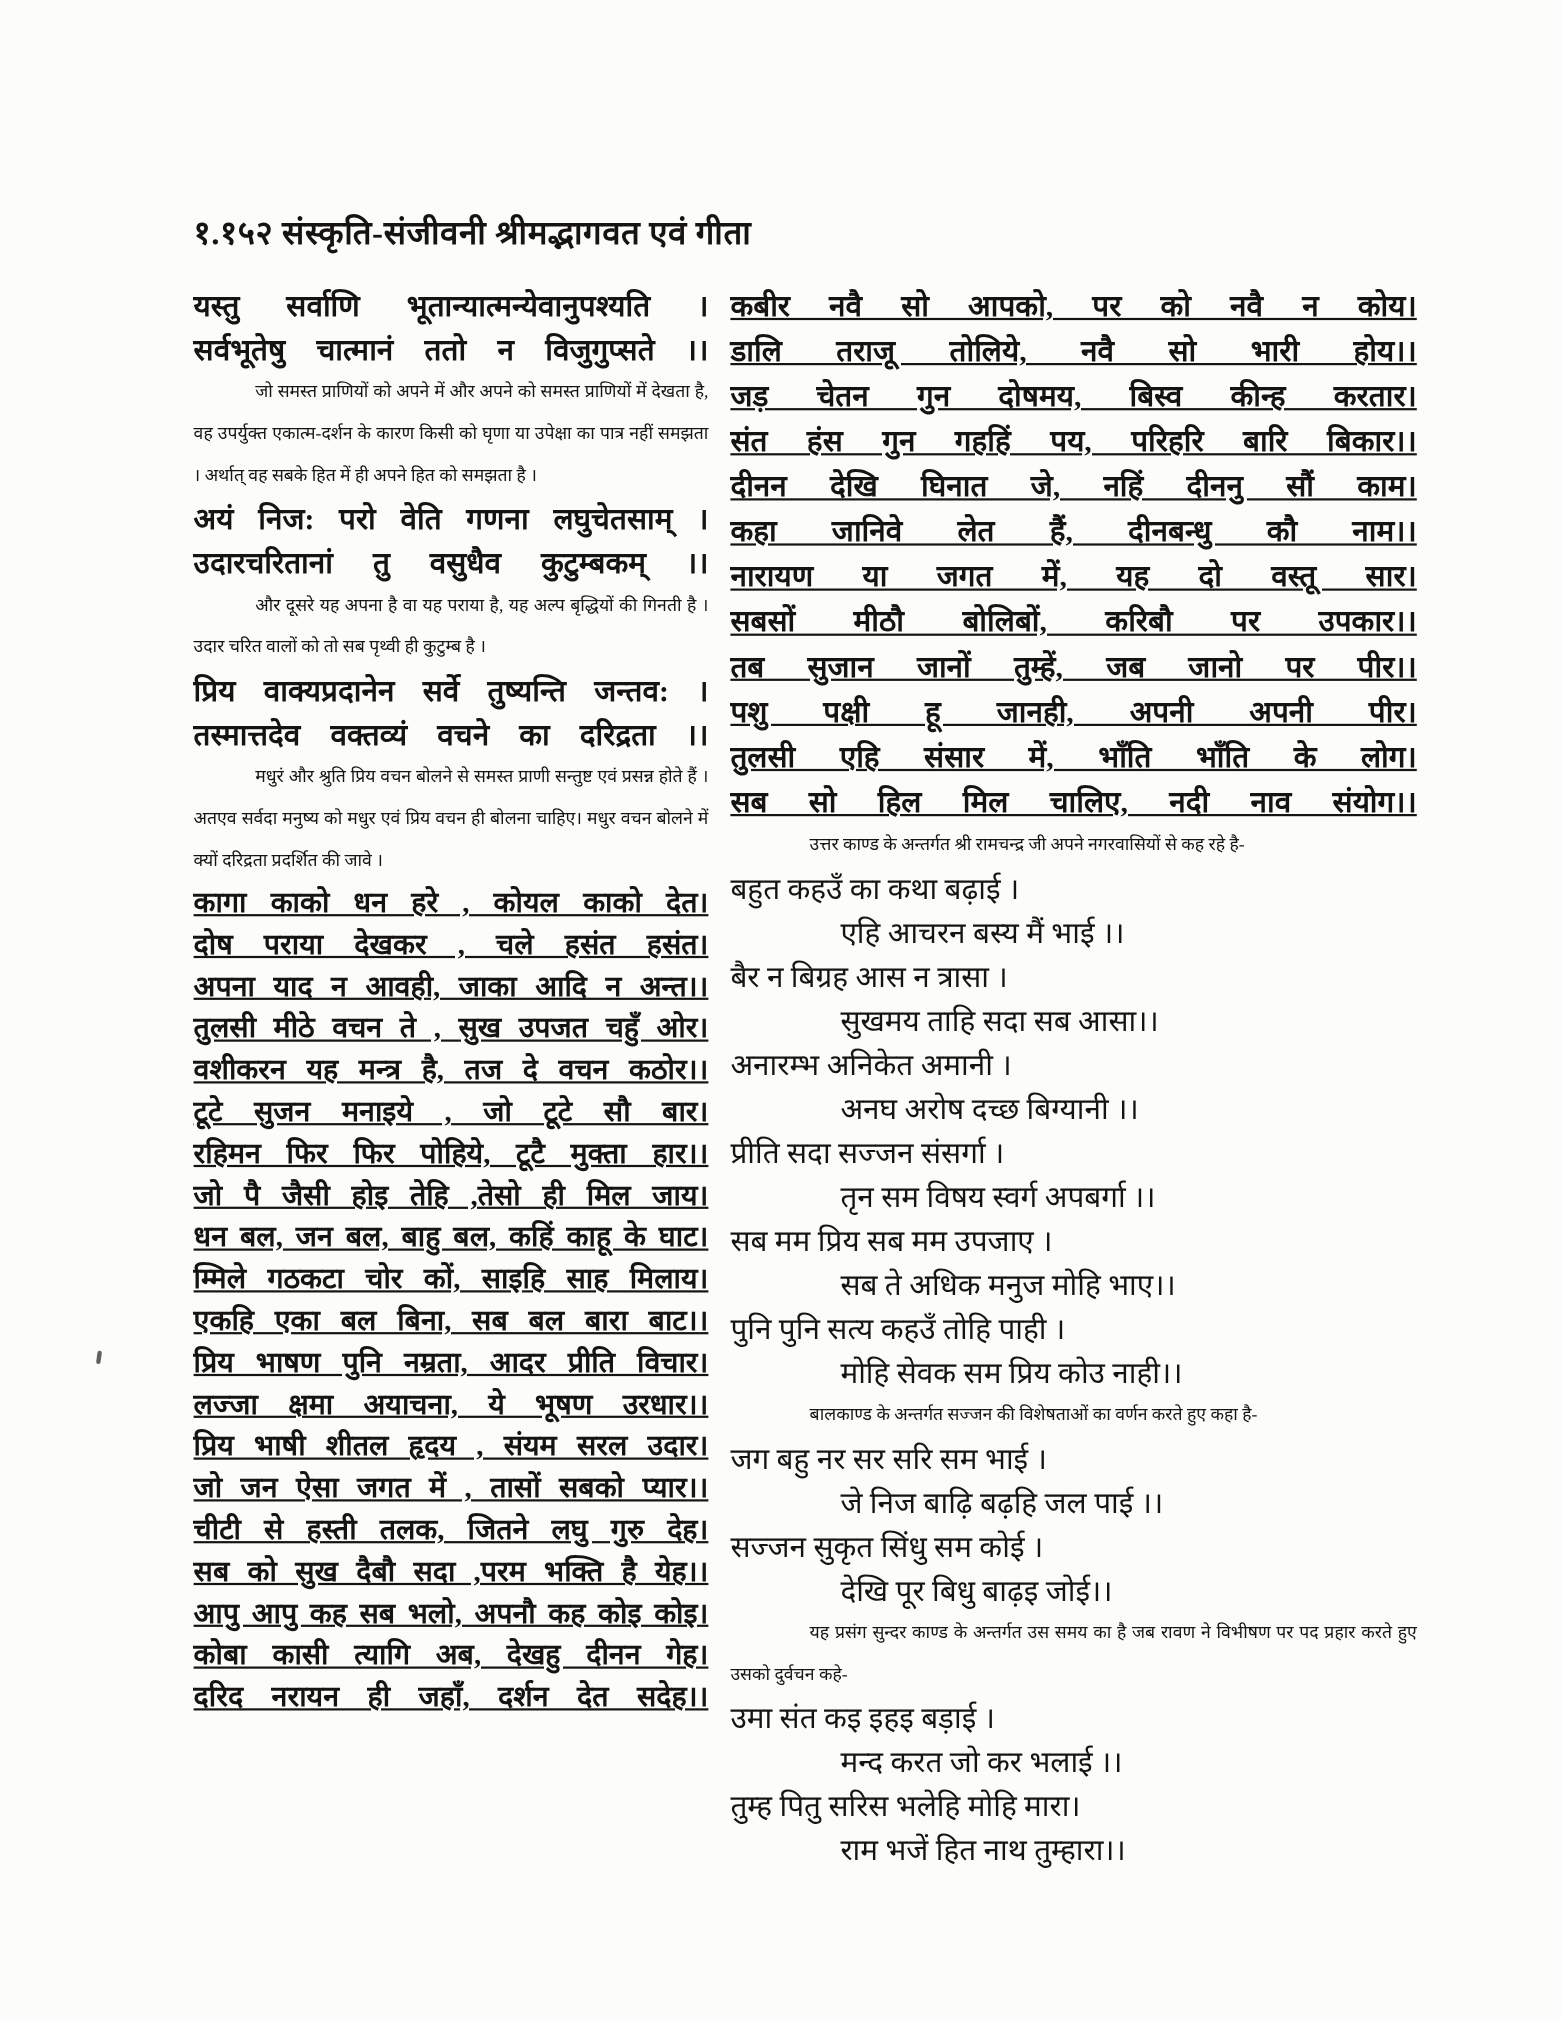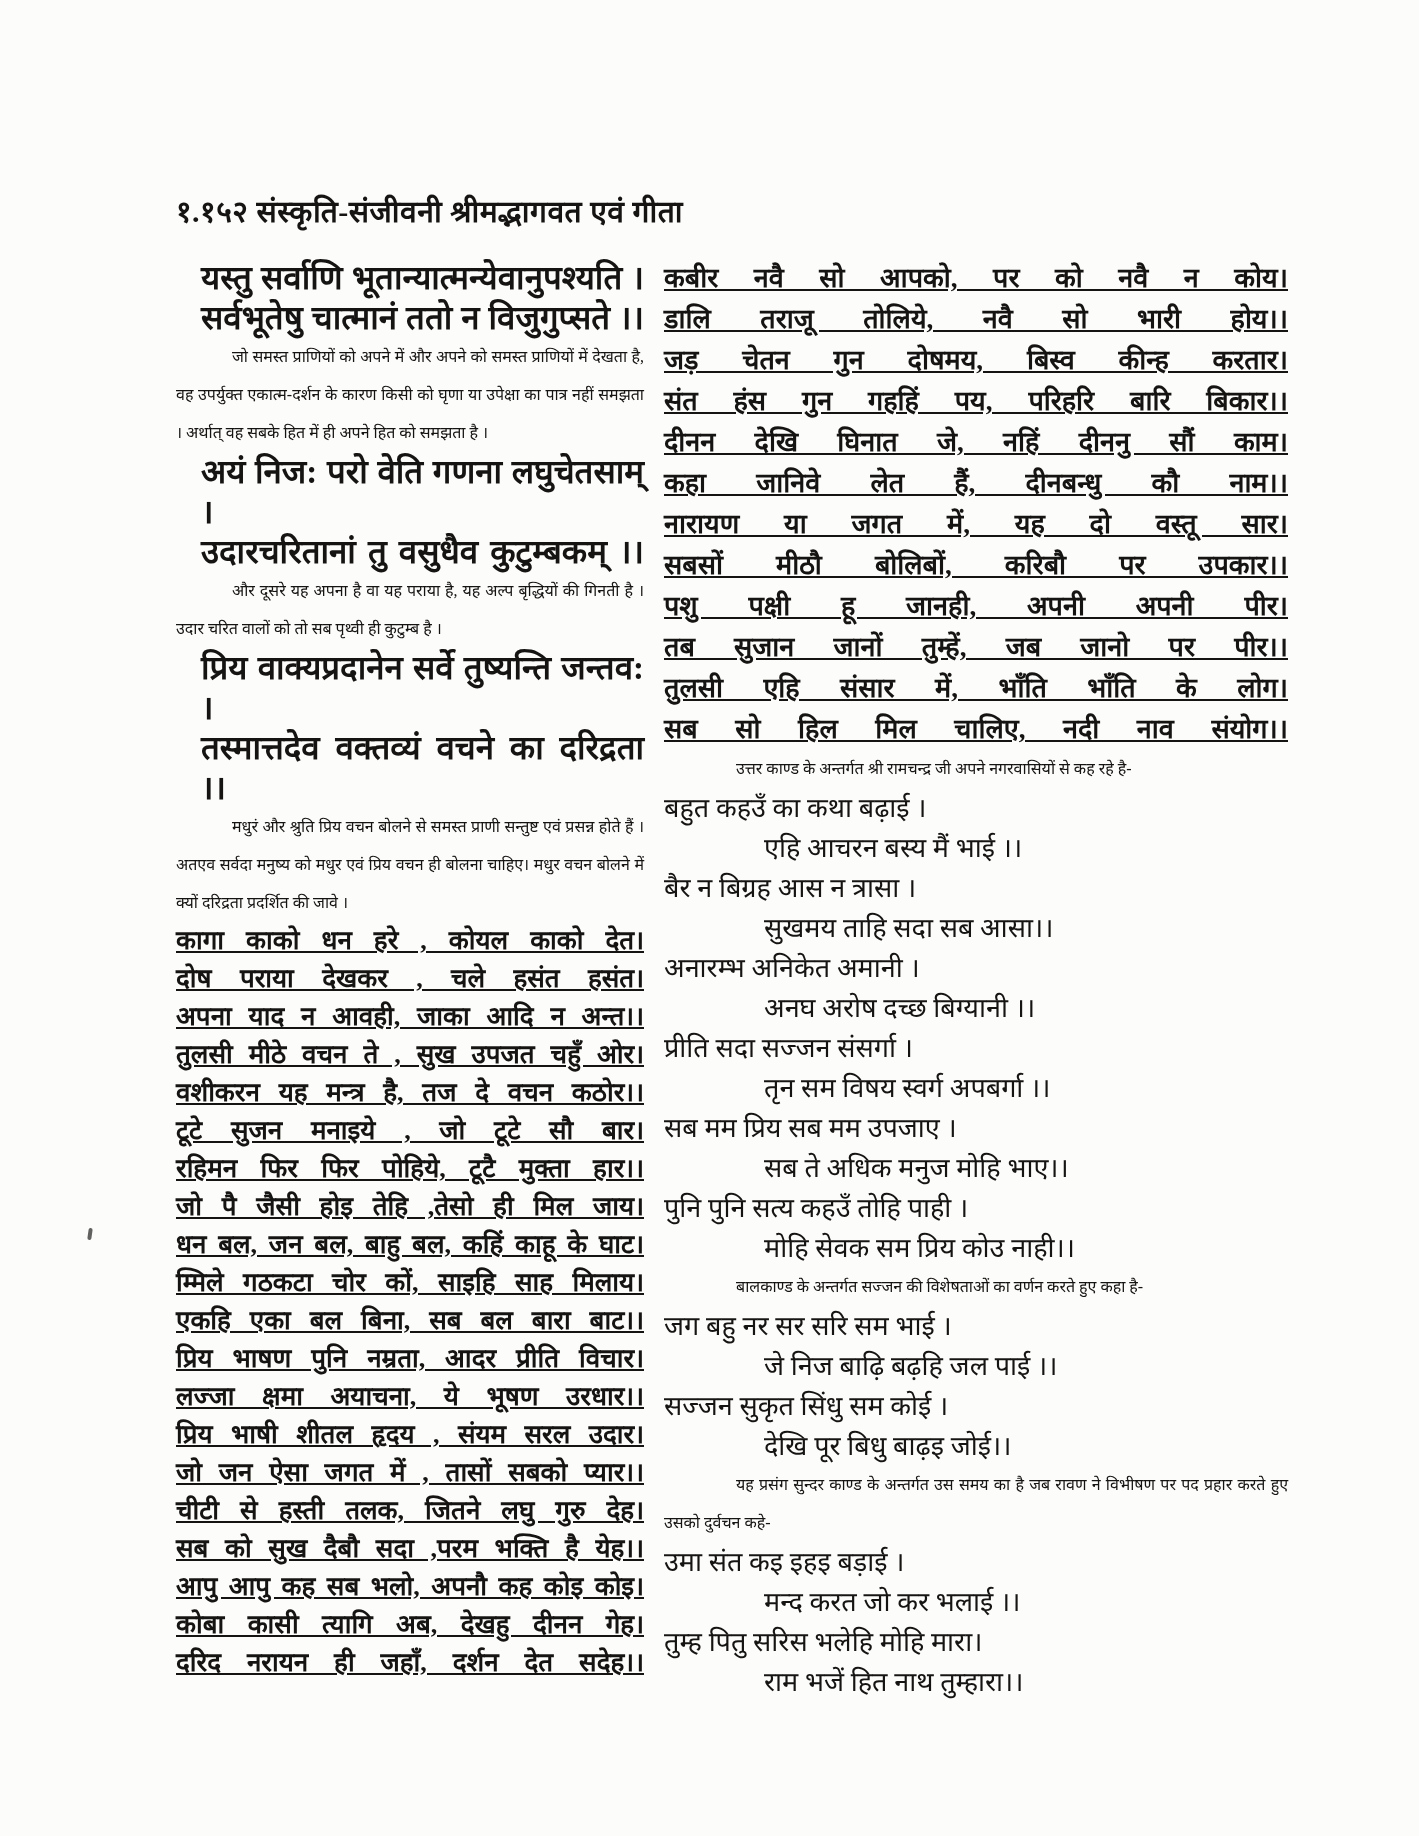--- a/index.html
+++ b/index.html
@@ -18,22 +18,22 @@
     font-size:30px;font-weight:bold;letter-spacing:.5px;
     white-space:nowrap;
   }
   .columns{
     position:absolute;left:176px;top:258px;width:1112px;
     display:flex;gap:20px;align-items:flex-start;
   }
   .col-left{width:468px;flex:0 0 468px;}
   .col-right{flex:1;min-width:0;}
   .shloka-line{
-    font-size:33px;font-weight:bold;line-height:40px;
-    text-align:justify;text-align-last:justify;margin-left:25px;
+    font-size:27px;font-weight:bold;line-height:40px;
+    text-align:justify;text-align-last:justify;
   }
   .para{
     margin:0;font-size:16px;line-height:38px;
     text-align:justify;text-indent:56px;
   }
   .col-right .para{text-indent:72px;}
   .doha{
     font-size:26px;font-weight:bold;line-height:38px;
     text-align:justify;text-align-last:justify;text-decoration:underline;
   }
@@ -99,22 +99,22 @@
     <div class="col-right">
       <div class="grp">
           <div class="doha">कबीर नवै सो आपको,  पर को नवै न कोय।</div>
           <div class="doha">डालि तराजू तोलिये, नवै सो भारी होय।।</div>
           <div class="doha">जड़ चेतन गुन दोषमय, बिस्व कीन्ह करतार।</div>
           <div class="doha">संत हंस गुन गहहिं पय, परिहरि बारि बिकार।।</div>
           <div class="doha">दीनन देखि घिनात जे, नहिं दीननु सौं काम।</div>
           <div class="doha">कहा जानिवे लेत हैं,  दीनबन्धु कौ नाम।।</div>
           <div class="doha">नारायण या जगत में, यह दो वस्तू सार।</div>
           <div class="doha">सबसों मीठौ  बोलिबों, करिबौ पर उपकार।।</div>
+          <div class="doha">तब सुजान जानों तुम्हें, जब जानो पर पीर।।</div>
           <div class="doha">पशु पक्षी हू जानही, अपनी अपनी पीर।</div>
-          <div class="doha">तब सुजान जानों तुम्हें, जब जानो पर पीर।।</div>
           <div class="doha">तुलसी  एहि संसार में, भाँति भाँति के लोग।</div>
           <div class="doha">सब सो हिल मिल चालिए, नदी नाव संयोग।।</div>
         </div>
       <p class="para">उत्तर काण्ड के अन्तर्गत श्री रामचन्द्र जी अपने नगरवासियों  से कह रहे है-</p>
       <div class="grp">
           <div class="chaupai">
           <div class="ch-a">बहुत कहउँ  का कथा बढ़ाई ।</div>
           <div class="ch-b">एहि आचरन बस्य मैं भाई ।।</div>
         </div>
           <div class="chaupai">

